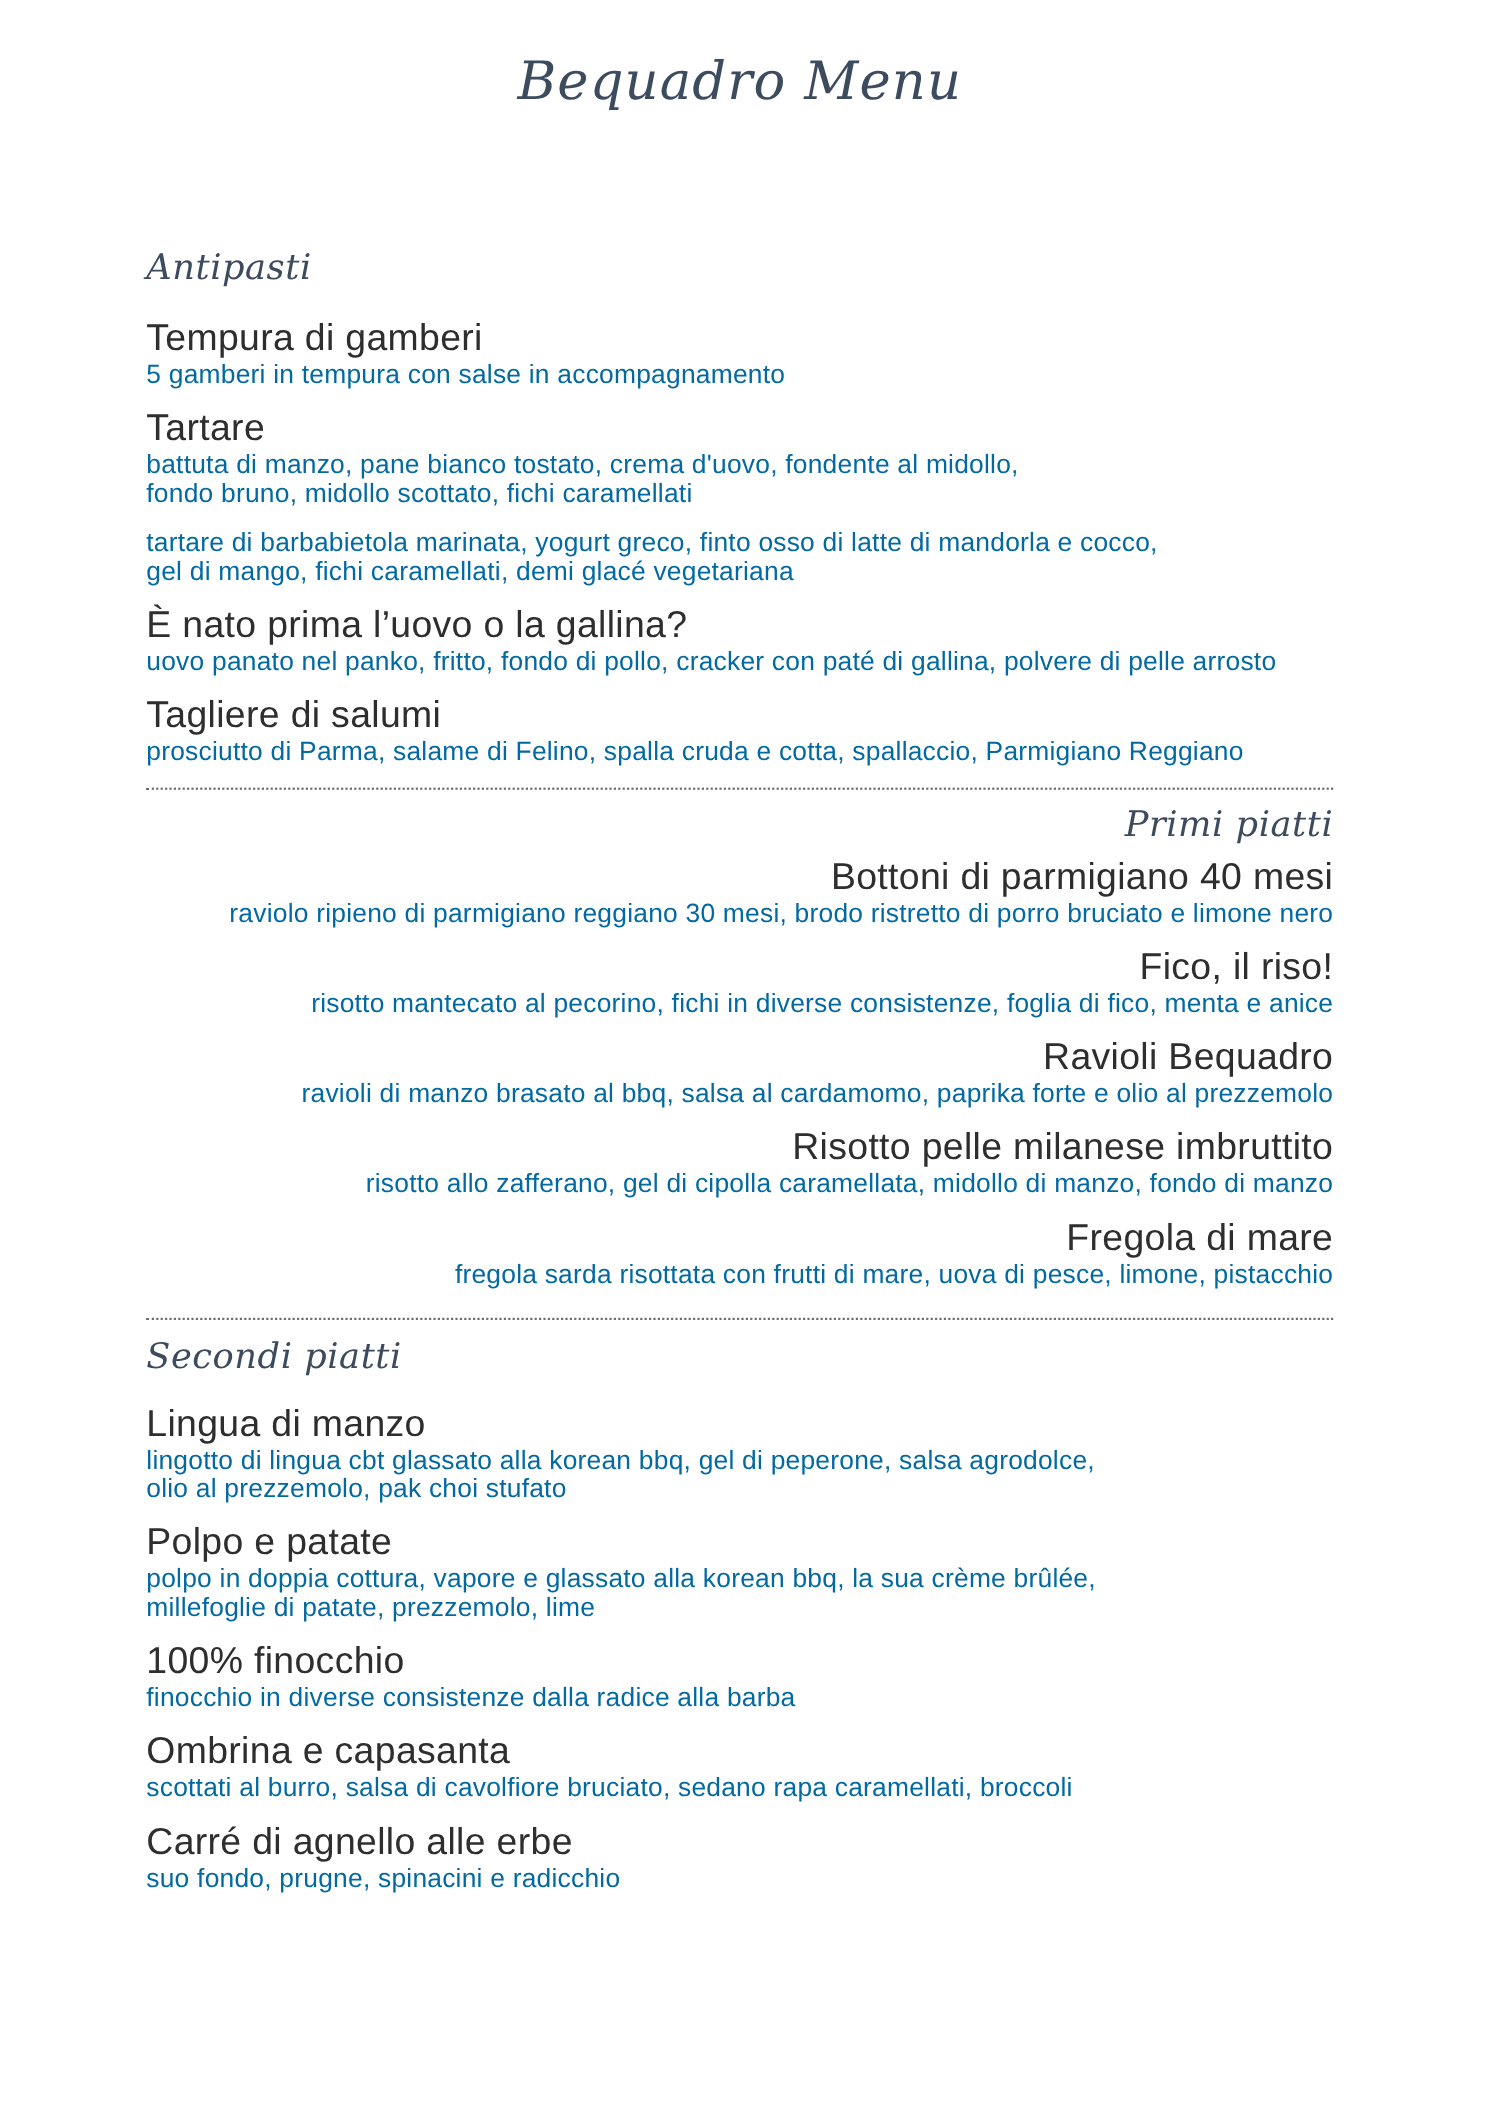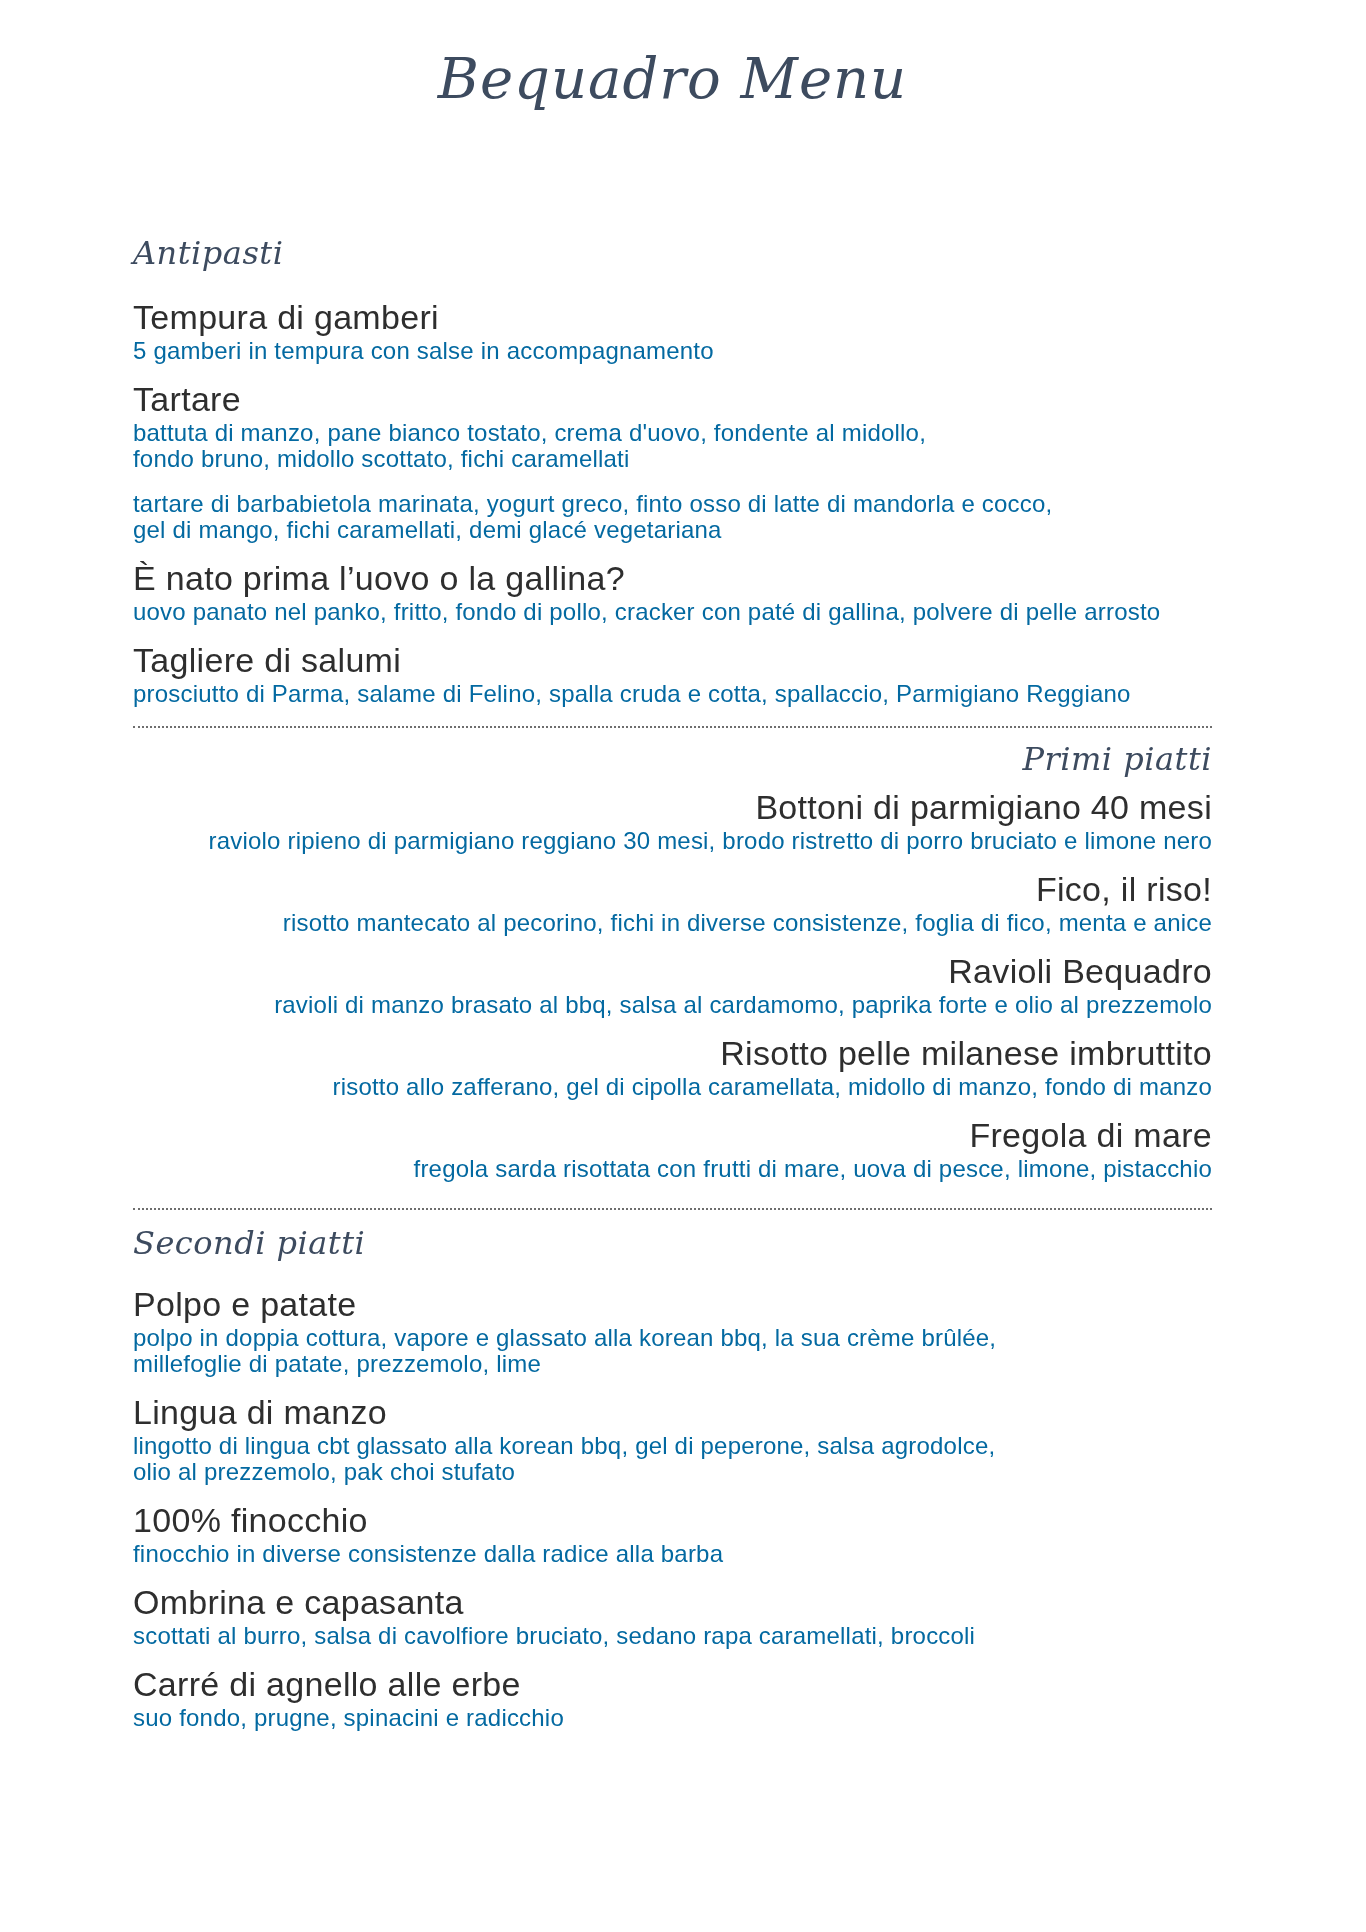--- a/index.html
+++ b/index.html
@@ -14,21 +14,21 @@
     width: 1366px;
     min-height: 1932px;
     padding: 44px 154px 120px 133px;
   }
   
   .menu-title {
     text-align: center;
     font-family: "DejaVu Serif", serif;
     font-style: italic;
     font-weight: 500;
-    font-size: 56px;
+    font-size: 48px;
     line-height: 1.25;
     color: #3d4b5f;
     letter-spacing: 1px;
   }
   .section-heading {
     font-family: "DejaVu Serif", serif;
     font-style: italic;
     font-weight: 500;
     font-size: 32px;
     line-height: 1.35;
@@ -123,28 +123,28 @@
       <div class="item-desc">fregola sarda risottata con frutti di mare, uova di pesce, limone, pistacchio</div>
     </div>
   </section>
 
   <hr class="divider divider-2">
 
   <section class="section section-secondi">
     <h2 class="section-heading">Secondi piatti</h2>
 
     <div class="menu-item">
+      <div class="item-name">Lingua di manzo</div>
+      <div class="item-desc">lingotto di lingua cbt glassato alla korean bbq, gel di peperone, salsa agrodolce,
+olio al prezzemolo, pak choi stufato</div>
+    </div>
+    <div class="menu-item">
       <div class="item-name">Polpo e patate</div>
       <div class="item-desc">polpo in doppia cottura, vapore e glassato alla korean bbq, la sua crème brûlée,
 millefoglie di patate, prezzemolo, lime</div>
-    </div>
-    <div class="menu-item">
-      <div class="item-name">Lingua di manzo</div>
-      <div class="item-desc">lingotto di lingua cbt glassato alla korean bbq, gel di peperone, salsa agrodolce,
-olio al prezzemolo, pak choi stufato</div>
     </div>
     <div class="menu-item">
       <div class="item-name">100% finocchio</div>
       <div class="item-desc">finocchio in diverse consistenze dalla radice alla barba</div>
     </div>
     <div class="menu-item">
       <div class="item-name">Ombrina e capasanta</div>
       <div class="item-desc">scottati al burro, salsa di cavolfiore bruciato, sedano rapa caramellati, broccoli</div>
     </div>
     <div class="menu-item">

